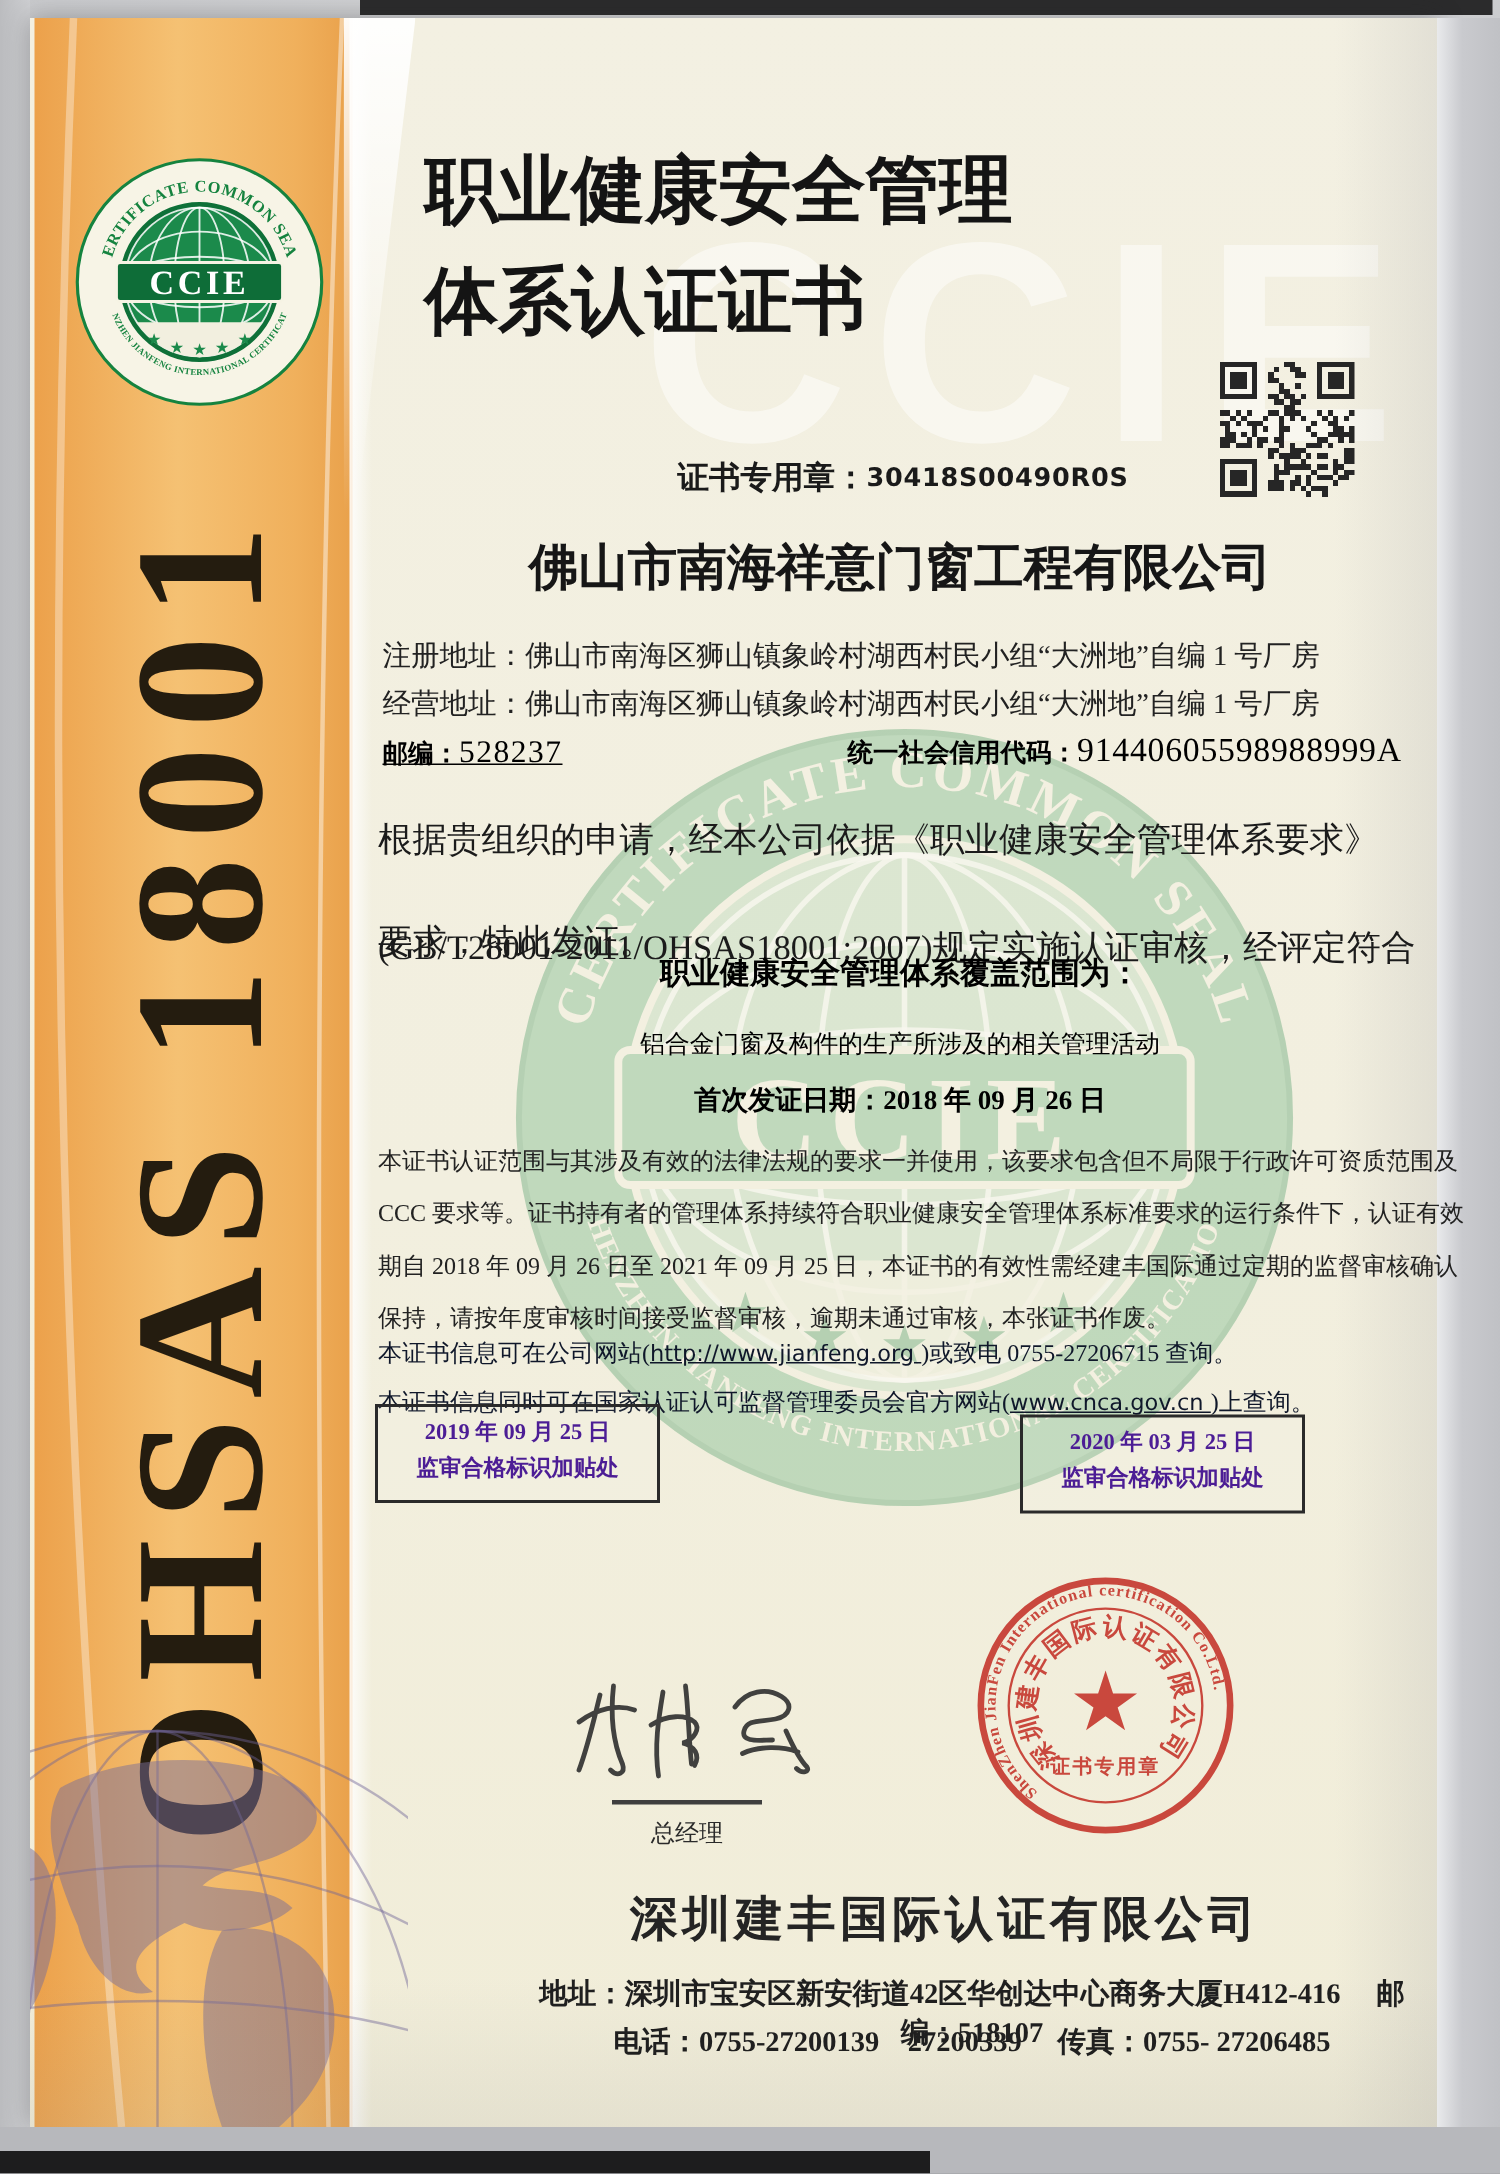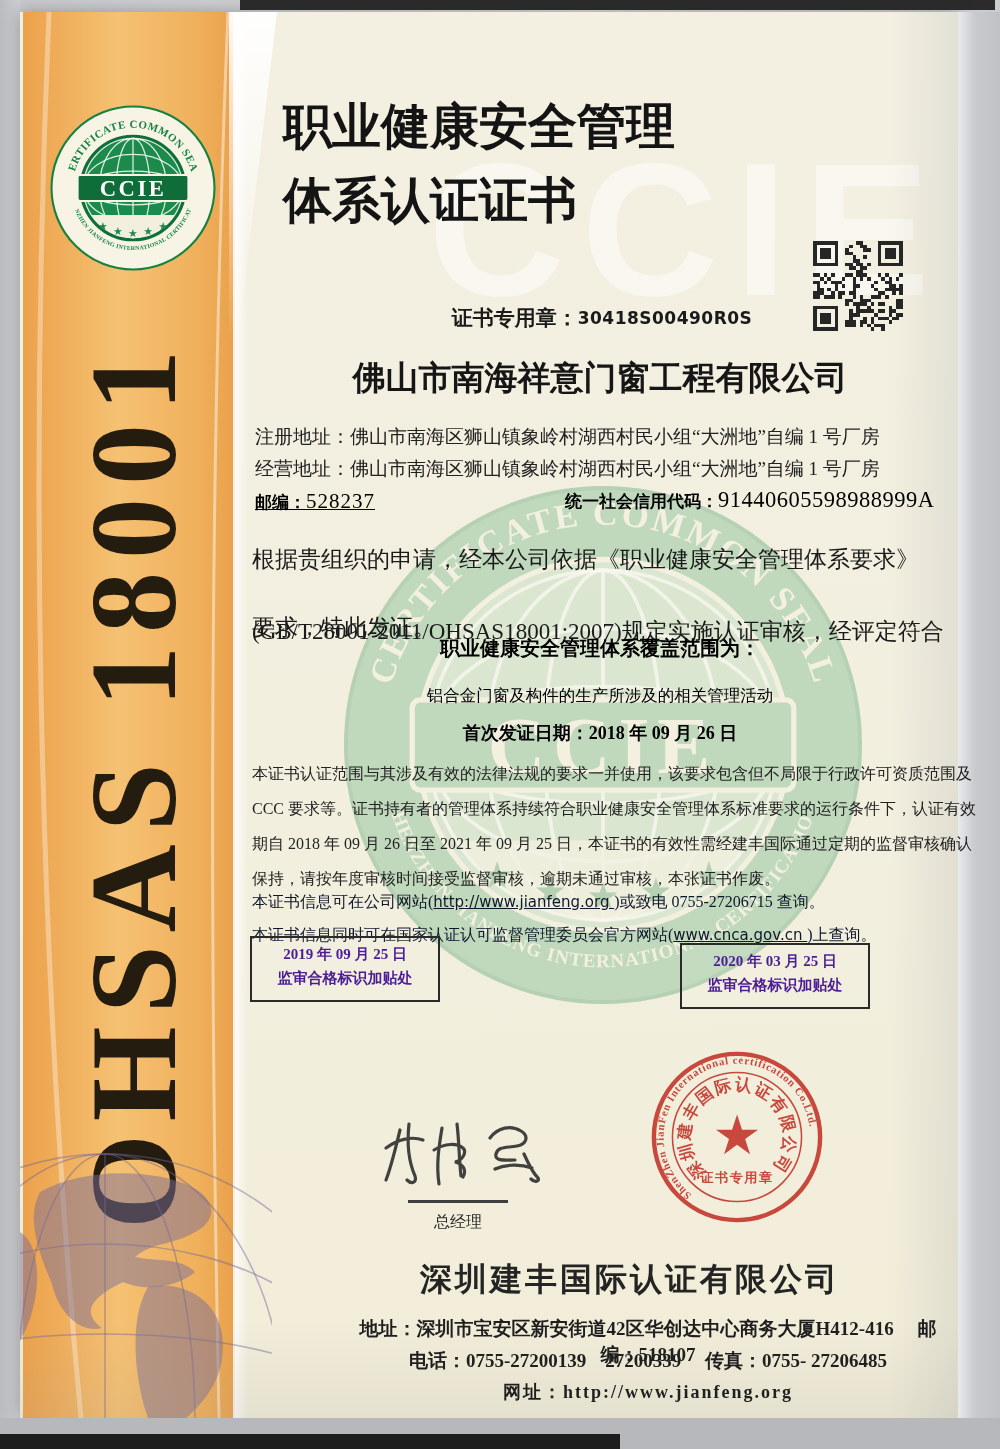--- a/index.html
+++ b/index.html
@@ -223,14 +223,13 @@
       <text font-size="11" font-weight="bold" letter-spacing="0.8" font-family="&quot;Liberation Serif&quot;,serif"><textPath href="#sealEn" startOffset="4">ShenZhen JianFen International certification Co.Ltd.</textPath></text>
       <text font-size="17" font-weight="bold" letter-spacing="2"><textPath href="#sealCn" startOffset="2">深圳建丰国际认证有限公司</textPath></text>
       <text y="17" text-anchor="middle" font-size="56">★</text>
       <text y="46" text-anchor="middle" font-size="13.5" font-weight="bold" letter-spacing="1.5">证书专用章</text>
     </g>
   </svg>
 
   <div class="abs" id="issuer-name">深圳建丰国际认证有限公司</div>
   <div class="abs issuer-line" id="issuer-addr">地址：深圳市宝安区新安街道42区华创达中心商务大厦H412-416　 邮编：518107</div>
   <div class="abs issuer-line" id="issuer-phone">电话：0755-27200139　27200339 　传真：0755- 27206485</div>
-  <div class="abs issuer-line" id="issuer-web">网址：http://www.jianfeng.org</div>
 </div>
 
 </body></html>

